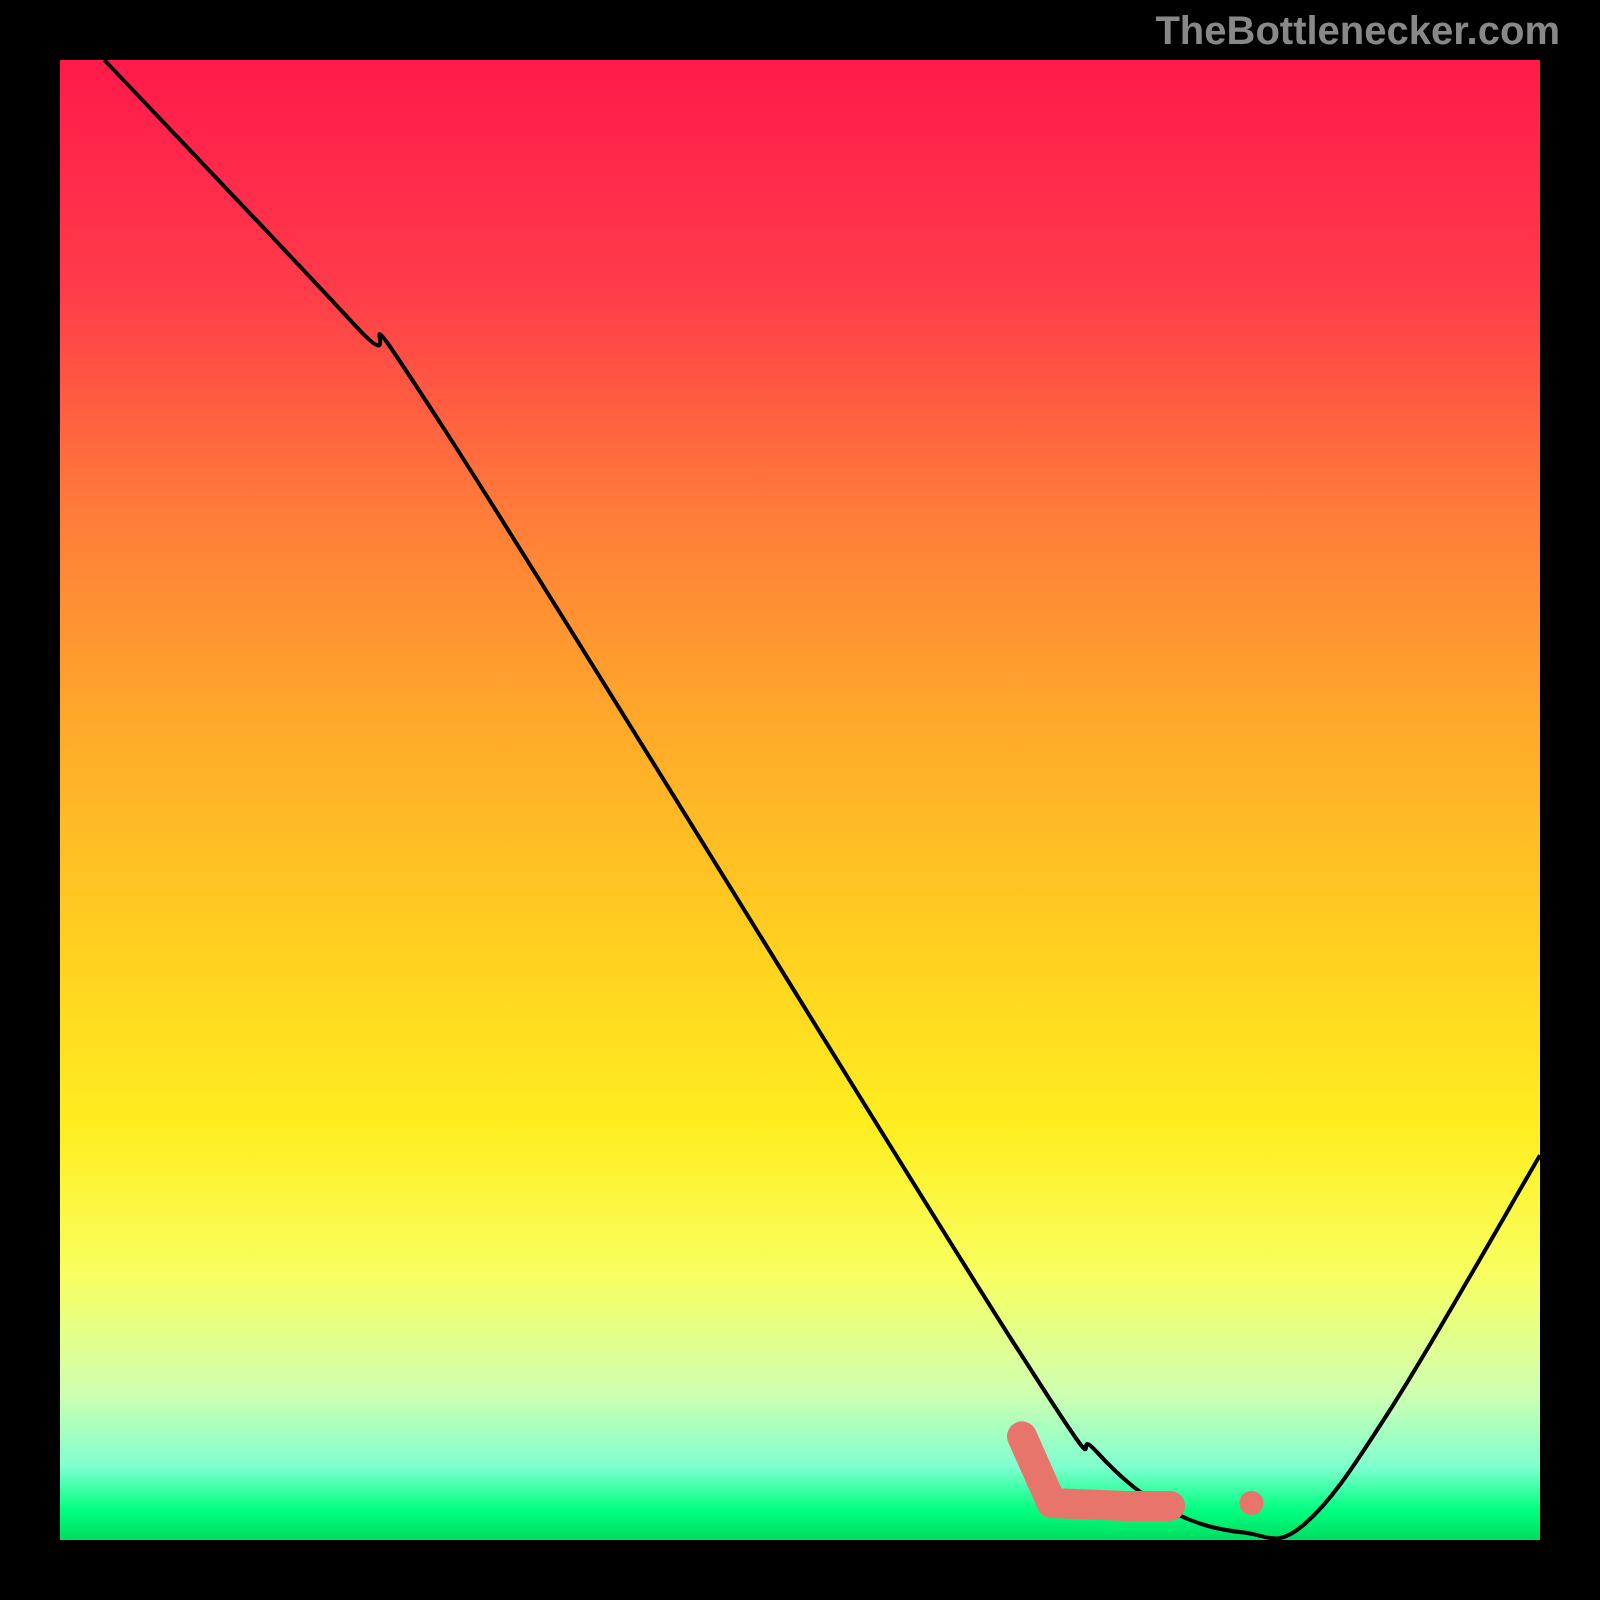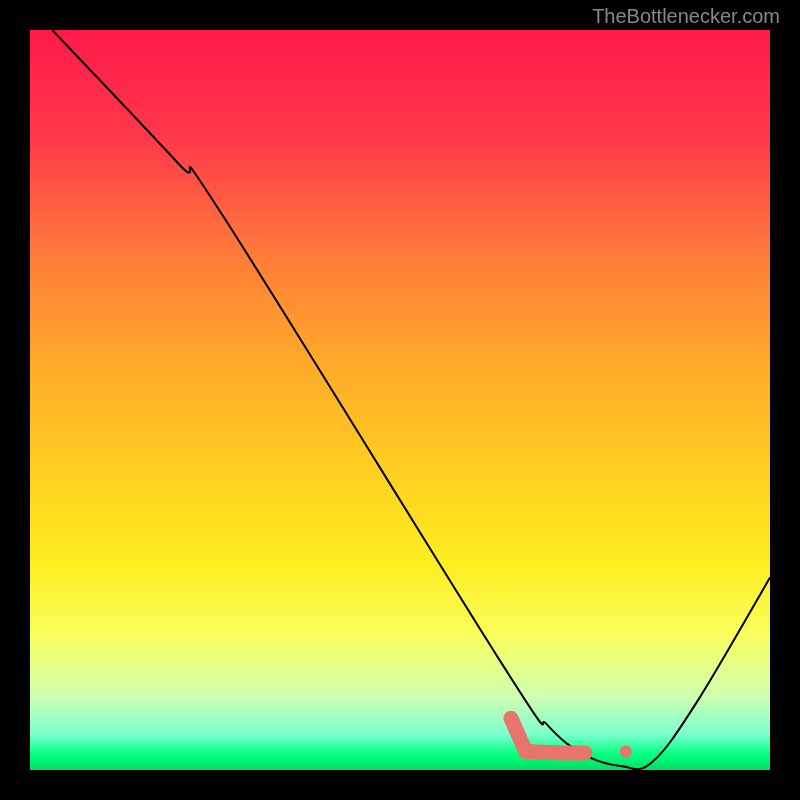--- a/index.html
+++ b/index.html
@@ -17,21 +17,21 @@
     top: 0;
     left: 0;
     width: 800px;
     height: 800px;
   }
   .watermark {
     position: absolute;
     top: 5px;
     right: 20px;
     font-size: 20px;
-    font-weight: 400;
+    font-weight: 700;
     color: #888888;
     z-index: 10;
     letter-spacing: 0px;
   }
   svg {
     display: block;
   }
 </style>
 </head>
 <body>

